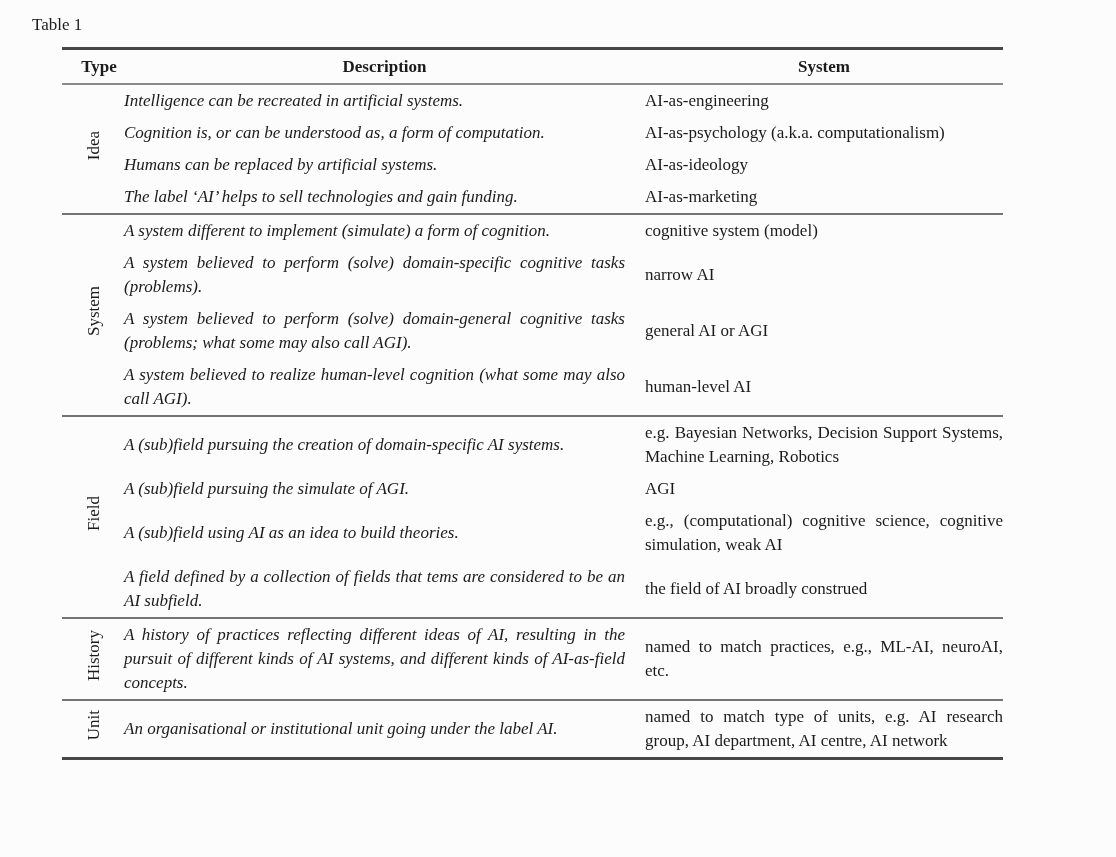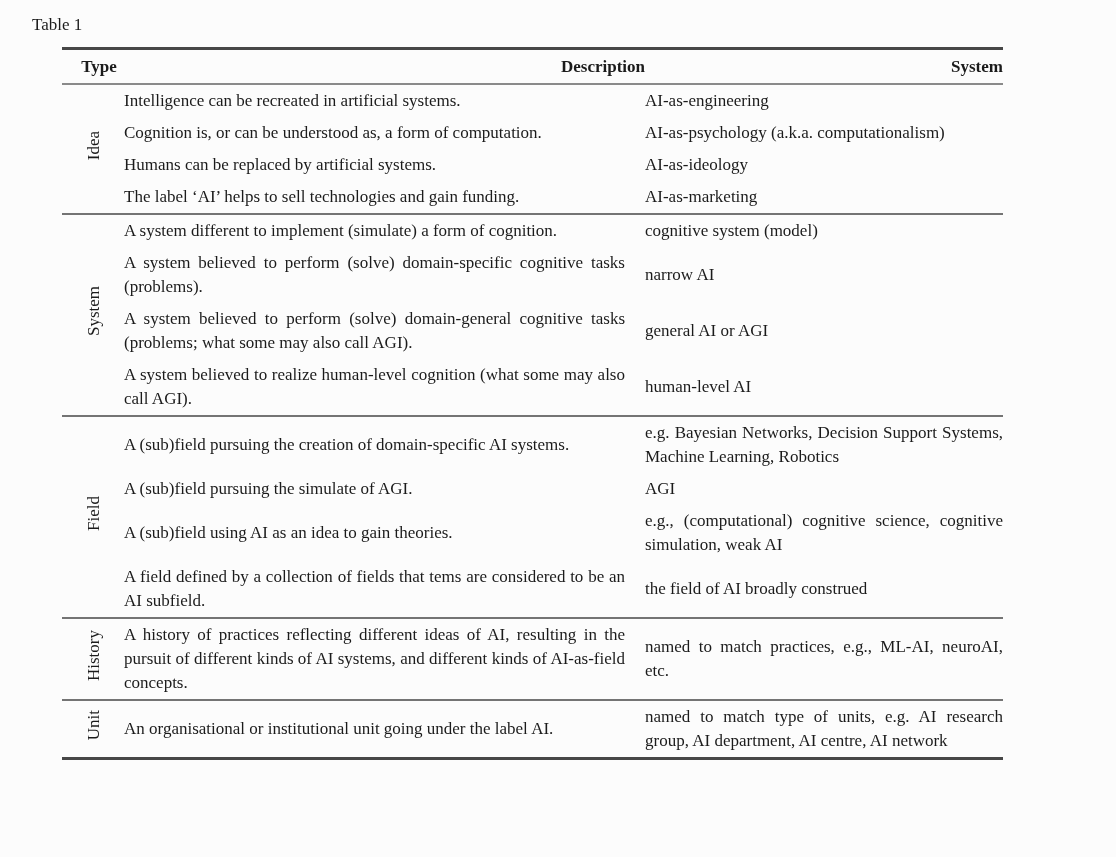--- a/index.html
+++ b/index.html
@@ -41,36 +41,37 @@
   }
   col.c-type  { width: 62px;  }
   col.c-desc  { width: 521px; }
   col.c-label { width: 358px; }
 
   thead tr { border-bottom: 2px solid #8a8a8a; }
   th {
     font-size: 17px;
     font-weight: bold;
     padding: 7px 0 6px 0;
-    text-align: right;
+    text-align: center;
   }
   th.h-type { text-align: center; padding-left: 12px; }
 
   tbody { border-top: 2px solid #747474; }
 
   td {
     font-size: 17px;
     line-height: 24px;
     vertical-align: middle;
     padding: 4px 0;
   }
   td.desc {
     text-align: justify;
     padding-right: 20px;
     hyphens: manual;
+    font-style: italic;
   }
   td.label {
     text-align: justify;
     hyphens: manual;
   }
   td.type-cell {
     text-align: center;
     vertical-align: middle;
     padding: 0;
   }
@@ -147,21 +148,21 @@
       <tr>
         <td class="type-cell" rowspan="4"><span class="rot">Field</span></td>
         <td class="desc">A (sub)field pursuing the creation of domain-specific AI sys­tems.</td>
         <td class="label">e.g. Bayesian Networks, Decision Support Systems, Machine Learning, Robotics</td>
       </tr>
       <tr>
         <td class="desc">A (sub)field pursuing the simulate of AGI.</td>
         <td class="label">AGI</td>
       </tr>
       <tr>
-        <td class="desc">A (sub)field using AI as an idea to gain theories.</td>
+        <td class="desc">A (sub)field using AI as an idea to build theories.</td>
         <td class="label">e.g., (computational) cognitive science, cog­nitive simulation, weak AI</td>
       </tr>
       <tr>
         <td class="desc">A field defined by a collection of fields that tems are considered to be an AI subfield.</td>
         <td class="label">the field of AI broadly construed</td>
       </tr>
     </tbody>
 
     <tbody>
       <tr>

